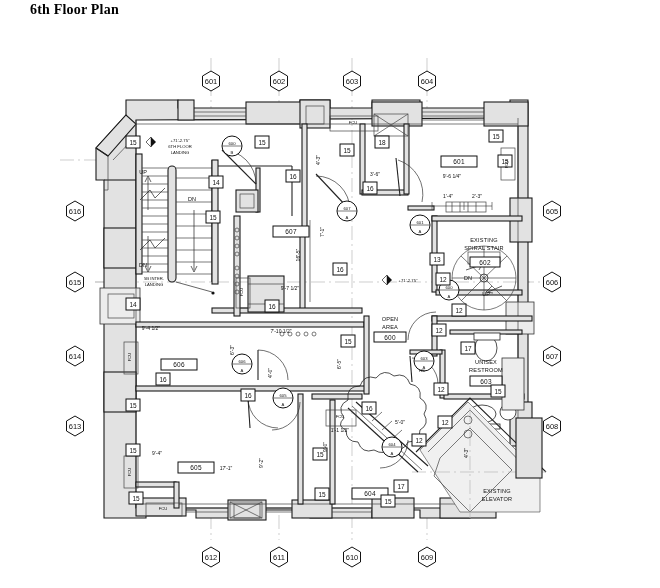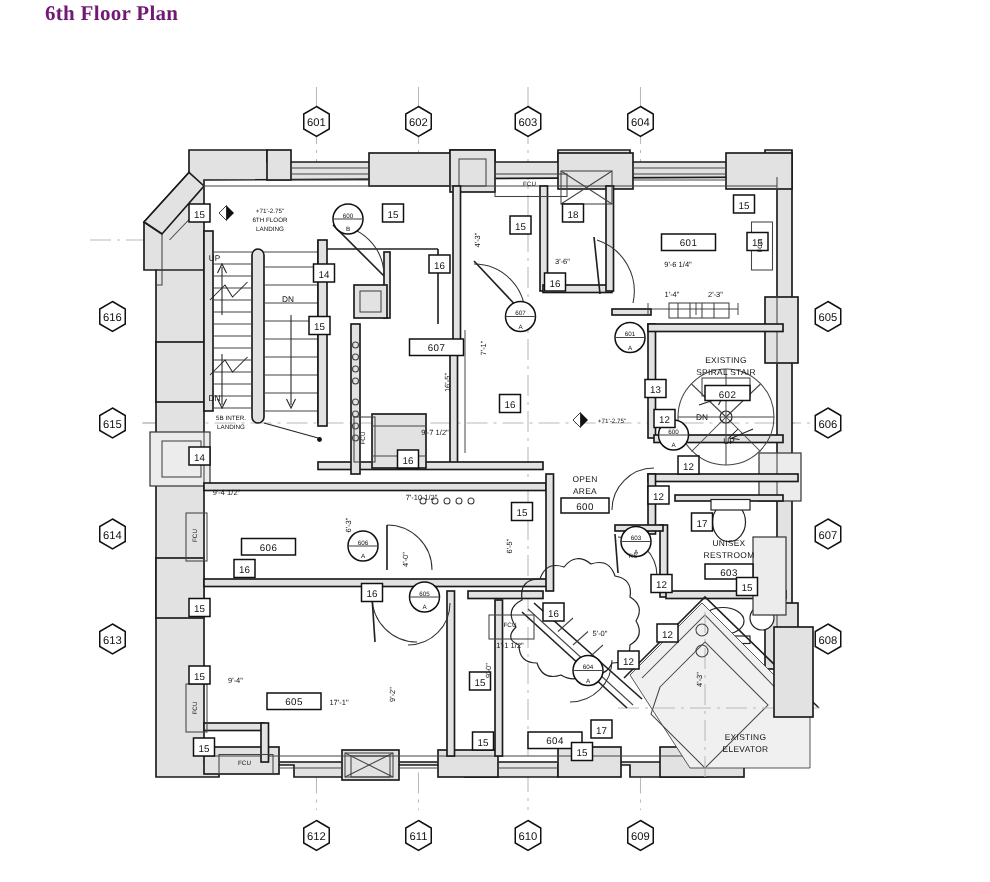--- a/index.html
+++ b/index.html
@@ -1,18 +1,18 @@
 <!DOCTYPE html>
 <html><head>
 <meta charset="utf-8">
 <style>
   html,body{margin:0;padding:0;background:#ffffff;}
   body{width:660px;height:588px;font-family:"Liberation Sans",sans-serif;color:#111;overflow:hidden;position:relative;}
 
-  #title{position:absolute;left:30px;top:2px;font-family:"Liberation Serif",serif;font-size:14px;font-weight:600;color:#701a75;letter-spacing:.2px;}
+  #title{position:absolute;left:30px;top:2px;font-family:"Liberation Serif",serif;font-size:14px;font-weight:600;color:#000000;letter-spacing:.2px;}
 
   #plan{position:absolute;left:0;top:20px;width:535px;height:568px;}
   svg{display:block;}
 
   .grid-line{stroke:#b9b9b9;stroke-width:.7;stroke-dasharray:14 4 2 4;}
   .wall-fill{fill:#e2e2e2;stroke:#1a1a1a;stroke-width:1.1;}
   .wall-fill-lt{fill:#ececec;stroke:#333;stroke-width:.8;}
   .wall-hair{fill:none;stroke:#444;stroke-width:.7;}
   .wall-med{fill:none;stroke:#222;stroke-width:1.1;}
   .door-arc{fill:none;stroke:#333;stroke-width:.7;}

